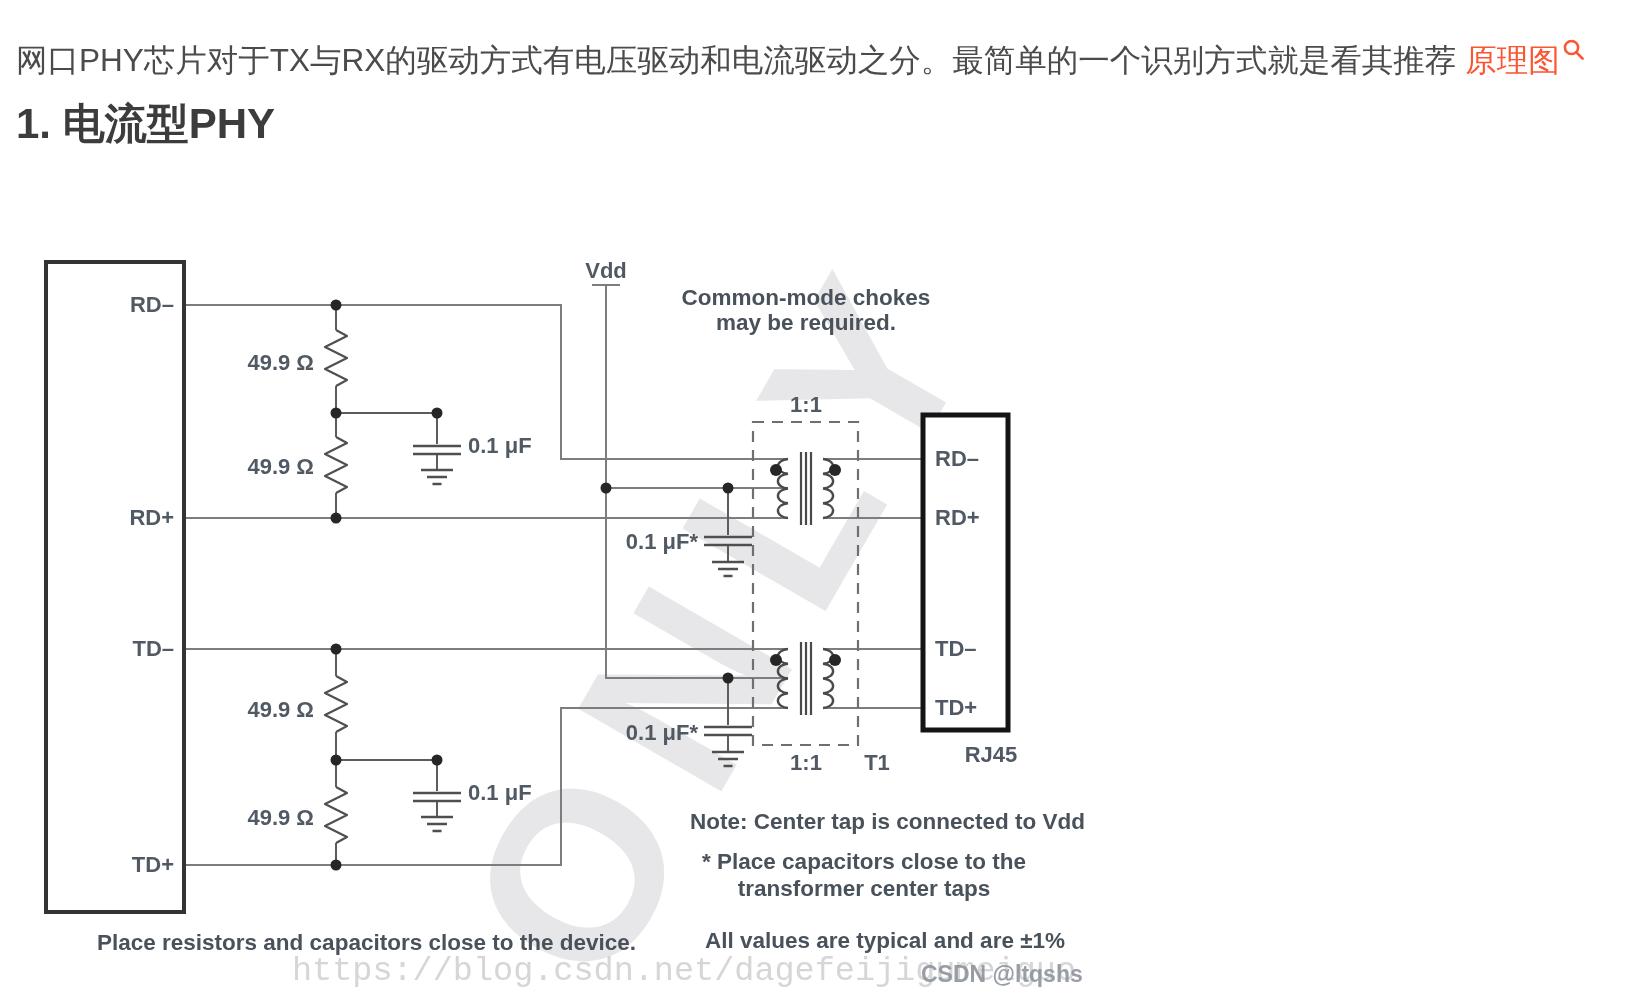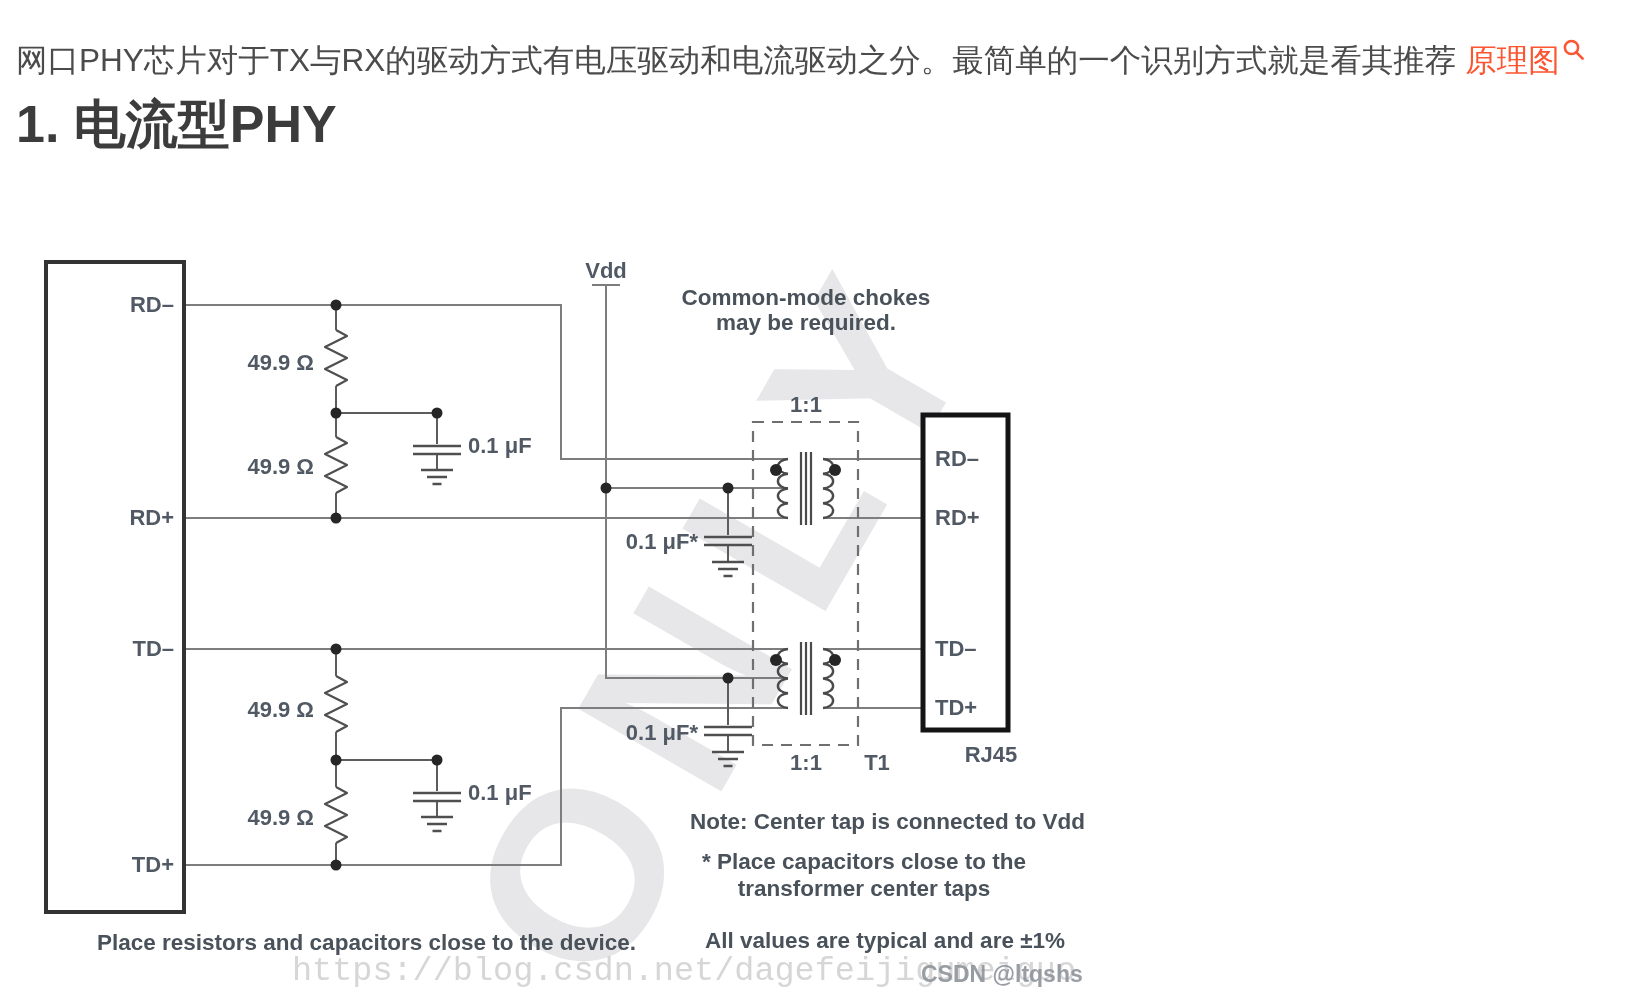--- a/index.html
+++ b/index.html
@@ -2,21 +2,21 @@
 <html><head>
 <meta charset="utf-8">
 <style>
   html,body{margin:0;padding:0;background:#ffffff;width:1638px;height:1004px;overflow:hidden;
     font-family:"Liberation Sans","DejaVu Sans",sans-serif;}
   .stage{position:relative;width:1638px;height:1004px;background:#fff;}
   .intro{position:absolute;top:6px;left:16px;width:1620px;line-height:44px;font-size:31.5px;
     color:#4b4b4b;white-space:nowrap;}
   .intro a{color:#fc5531;text-decoration:none;margin-left:9px;cursor:pointer;}
   .mag-icon{display:inline-block;vertical-align:baseline;transform:translateY(-9px);margin-left:2px;}
-  .heading{position:absolute;top:99px;left:16px;font-size:52px;line-height:50px;font-weight:bold;
+  .heading{position:absolute;top:99px;left:16px;font-size:42px;line-height:50px;font-weight:bold;
     color:#3c3c3c;white-space:nowrap;margin:0;}
   .para2{position:absolute;top:185px;left:16px;width:1620px;line-height:44px;font-size:31.5px;
     color:#4b4b4b;white-space:nowrap;}
   .figure{position:absolute;top:240px;left:0;width:1638px;height:764px;}
   svg text{font-family:"Liberation Sans","DejaVu Sans",sans-serif;}
   .slabel{fill:#515a64;font-weight:bold;font-size:22px;}
   .snote{fill:#49515a;font-weight:bold;font-size:22.5px;}
   .wm-big{fill:#e7e7e9;font-weight:bold;font-size:240px;letter-spacing:35px;}
   .wm-url{fill:#cfcfcf;font-family:"Liberation Mono","DejaVu Sans Mono",monospace;font-size:33.5px;opacity:.85;}
   .wm-handle{fill:#8e949c;font-size:23px;font-weight:bold;opacity:.9;}

